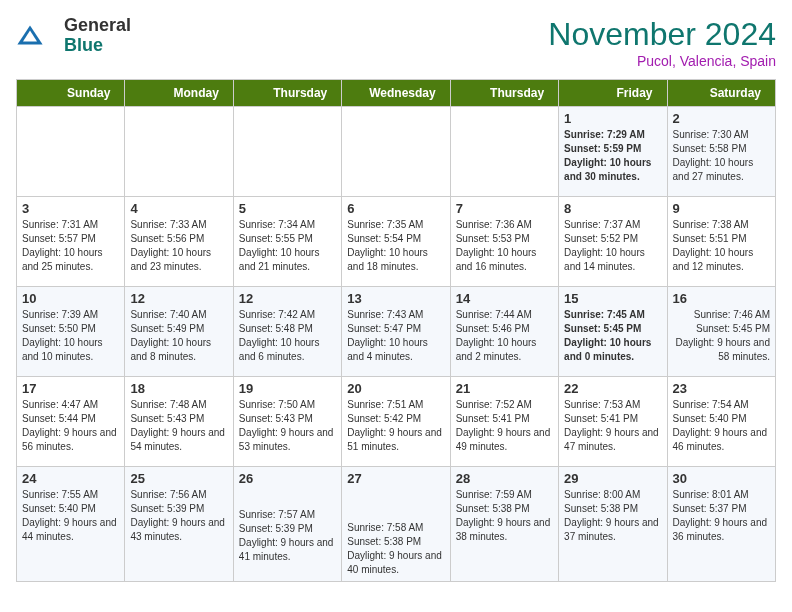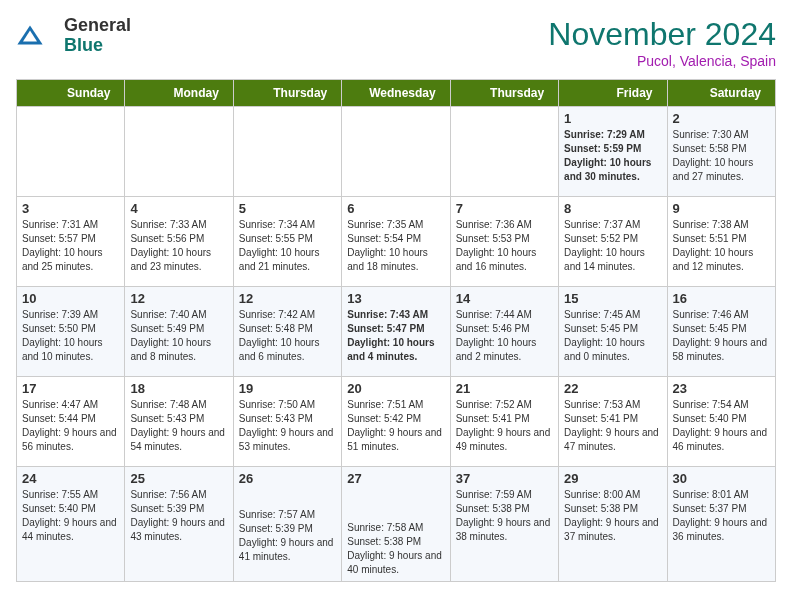--- a/index.html
+++ b/index.html
@@ -194,39 +194,39 @@
 Daylight: 10 hours and 8 minutes.</div>
         </td>
         <td>
           <span class="day-num">12</span>
           <div class="day-info" style="white-space: pre-line;">Sunrise: 7:42 AM
 Sunset: 5:48 PM
 Daylight: 10 hours and 6 minutes.</div>
         </td>
         <td>
           <span class="day-num">13</span>
-          <div class="day-info" style="white-space: pre-line; font-weight: bold;">Sunrise: 7:43 AM
+          <div class="day-info" style="white-space: pre-line;">Sunrise: 7:43 AM
 Sunset: 5:47 PM
 Daylight: 10 hours and 4 minutes.</div>
         </td>
         <td>
           <span class="day-num">14</span>
           <div class="day-info" style="white-space: pre-line;">Sunrise: 7:44 AM
 Sunset: 5:46 PM
 Daylight: 10 hours and 2 minutes.</div>
         </td>
         <td>
           <span class="day-num">15</span>
-          <div class="day-info" style="white-space: pre-line;">Sunrise: 7:45 AM
+          <div class="day-info" style="white-space: pre-line; font-weight: bold;">Sunrise: 7:45 AM
 Sunset: 5:45 PM
 Daylight: 10 hours and 0 minutes.</div>
         </td>
         <td>
           <span class="day-num">16</span>
-          <div class="day-info" style="white-space: pre-line;">Sunrise: 7:46 AM
+          <div class="day-info" style="white-space: pre-line; text-align: right;">Sunrise: 7:46 AM
 Sunset: 5:45 PM
 Daylight: 9 hours and 58 minutes.</div>
         </td>
       </tr>
       <tr>
         <td>
           <span class="day-num">17</span>
           <div class="day-info" style="white-space: pre-line;">Sunrise: 4:47 AM
 Sunset: 5:44 PM
 Daylight: 9 hours and 56 minutes.</div>
@@ -287,21 +287,21 @@
 Sunset: 5:39 PM
 Daylight: 9 hours and 41 minutes.</div>
         </td>
         <td>
           <span class="day-num">27</span>
           <div class="day-info" style="white-space: pre-line; margin-top: 35px;">Sunrise: 7:58 AM
 Sunset: 5:38 PM
 Daylight: 9 hours and 40 minutes.</div>
         </td>
         <td>
-          <span class="day-num">37</span>
+          <span class="day-num">28</span>
           <div class="day-info" style="white-space: pre-line;">Sunrise: 7:59 AM
 Sunset: 5:38 PM
 Daylight: 9 hours and 38 minutes.</div>
         </td>
         <td>
           <span class="day-num">29</span>
           <div class="day-info" style="white-space: pre-line;">Sunrise: 8:00 AM
 Sunset: 5:38 PM
 Daylight: 9 hours and 37 minutes.</div>
         </td>

